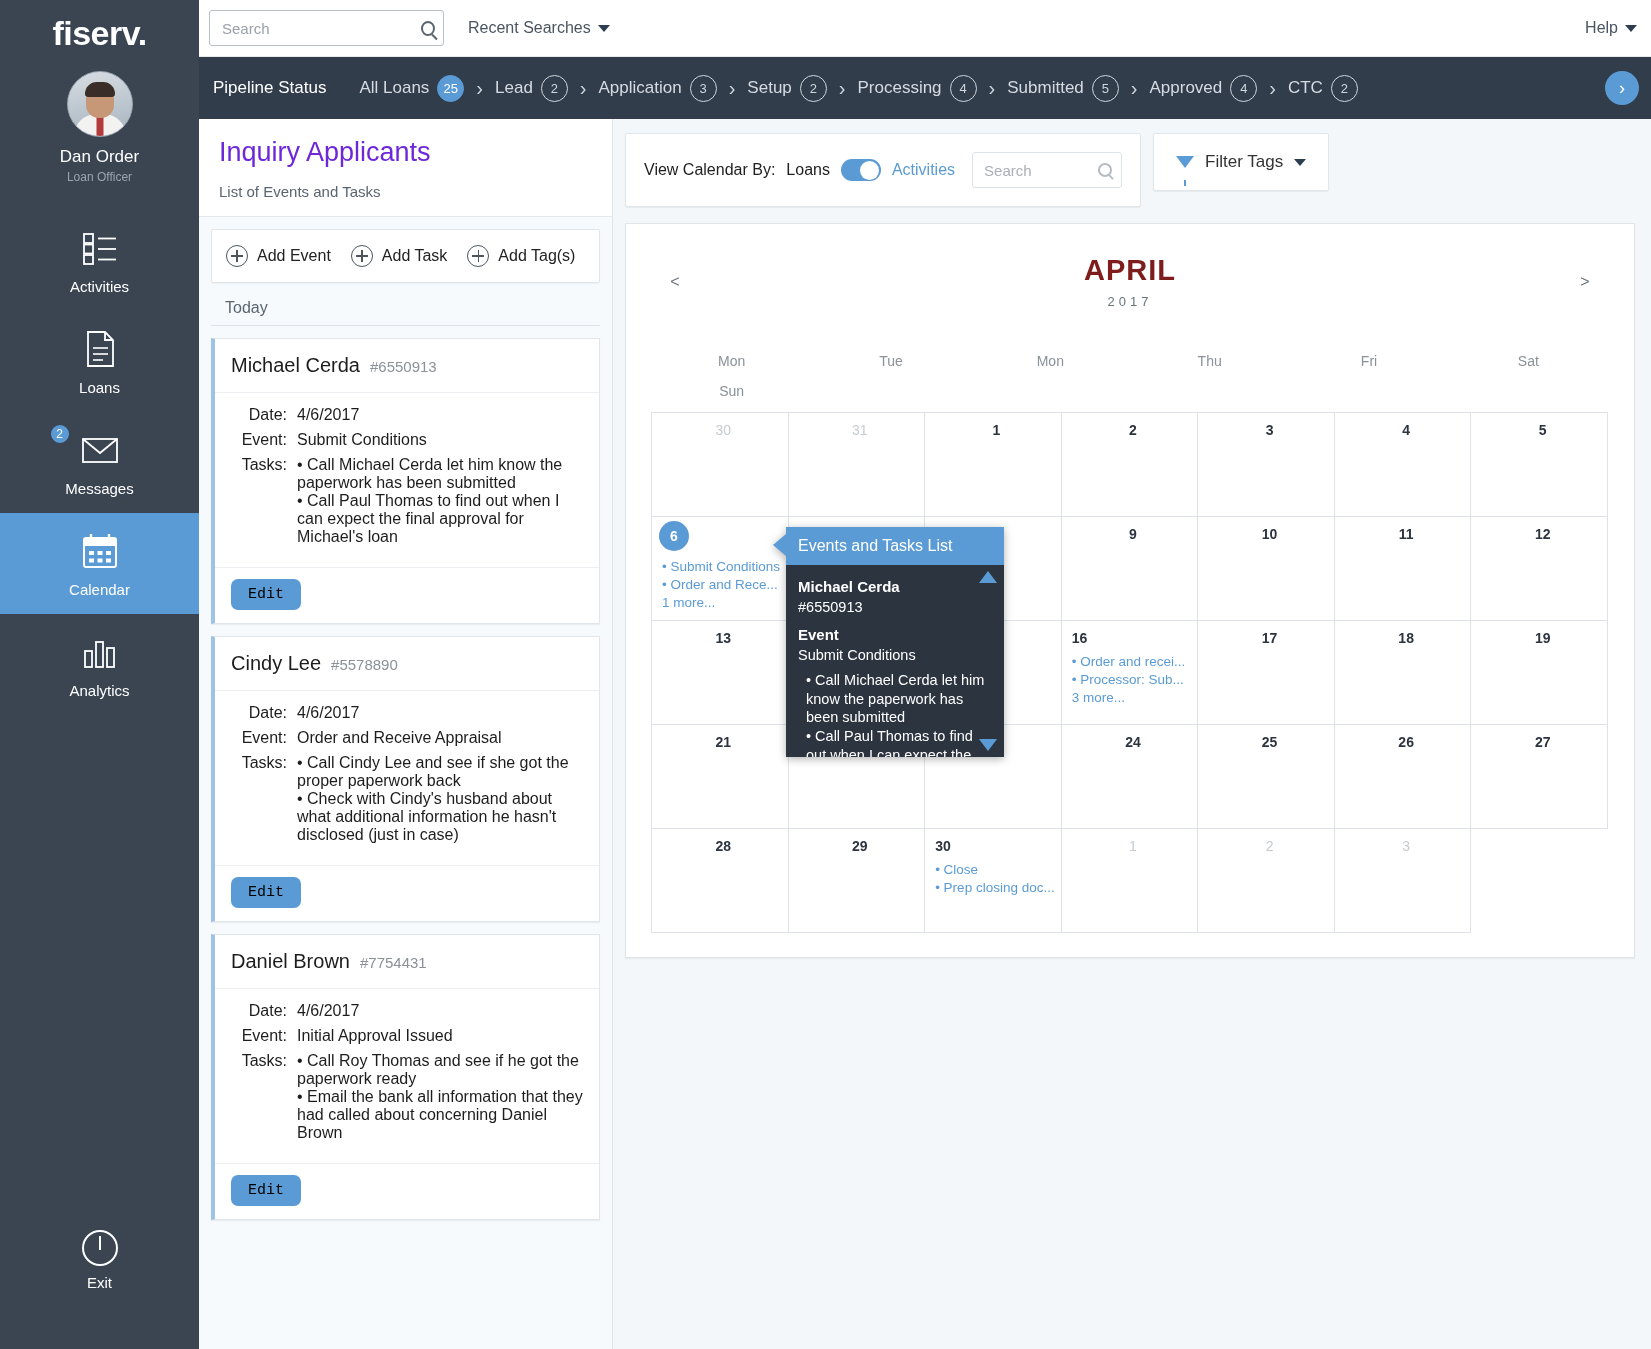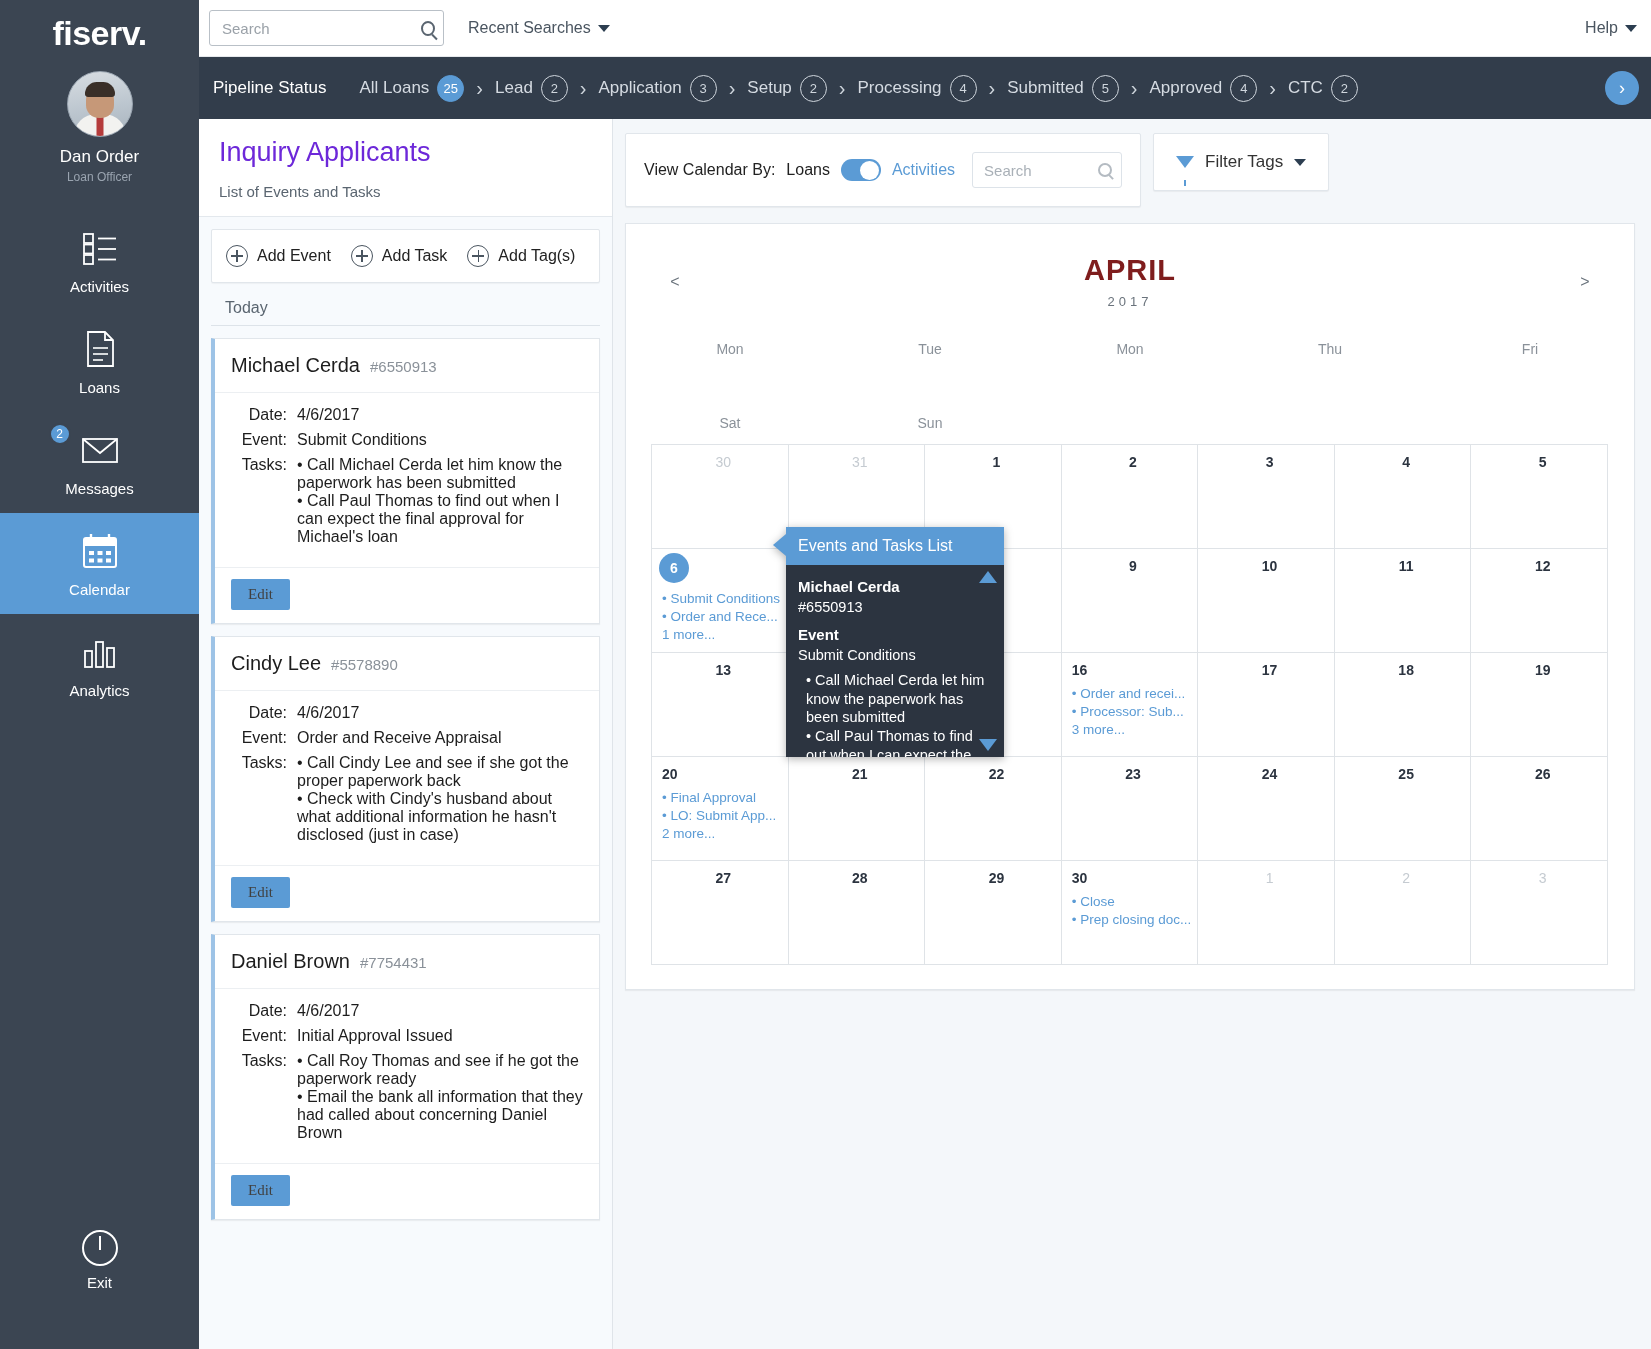--- a/index.html
+++ b/index.html
@@ -187,23 +187,23 @@
     display: flex; align-items: baseline; gap: 10px;
   }
   .card-name { font-size: 20px; color: #1d1d1d; }
   .card-id { font-size: 15px; color: #8a9199; }
   .card-body { padding: 13px 16px 14px 10px; border-bottom: 1px solid #eceff2; }
   .row { display: flex; font-size: 16px; color: #1d1d1d; margin-bottom: 7px; }
   .row .k { width: 72px; flex: 0 0 72px; text-align: right; padding-right: 10px; color: #1d1d1d; }
   .row .v { flex: 1; }
   .card-foot { padding: 11px 16px 13px 16px; }
   .editbtn {
-    background: #5b9bd5; color: #404040; border: none; border-radius: 2px;
+    background: #5b9bd5; color: #000000; border: none; border-radius: 7px;
     font-size: 15px; padding: 7px 17px; cursor: pointer;
-    font-family: Liberation Serif, serif;
+    font-family: Liberation Mono, monospace;
   }
 
   
   .calpanel { flex: 1; background: #f4f7fa; padding: 14px 16px 0 12px; min-width: 0; overflow: hidden; }
   .cal-tools { display: flex; align-items: flex-start; gap: 12px; }
   .viewbox {
     background: #ffffff; border: 1px solid #e1e6eb; border-radius: 2px;
     height: 74px; display: flex; align-items: center; padding: 0 18px; gap: 11px;
     box-shadow: 0 1px 1px rgba(0,0,0,.05);
   }
@@ -253,21 +253,21 @@
   }
   .cal-nav { display: flex; align-items: center; justify-content: space-between; padding: 12px 10px 0 10px; }
   .arrow { font-size: 16px; color: #6a737c; cursor: pointer; width: 26px; text-align:center;}
   .month-wrap { text-align: center; flex: 1; }
   .month {
     font-size: 29px; color: #7f1d1d; letter-spacing: 1px; font-weight: bold;
     font-family: "Liberation Sans", sans-serif;
   }
   .year { font-size: 13px; color: #6a737c; letter-spacing: 4px; margin-top: 7px; }
 
-  .dow { display: grid; grid-template-columns: repeat(5,1fr); margin-top: 32px; gap: 44px; }
+  .dow { display: grid; grid-template-columns: repeat(6,1fr); margin-top: 44px; }
   .dow div { text-align: center; font-size: 14px; color: #8a9199; padding-bottom: 14px; }
 
   .grid { display: grid; grid-template-columns: repeat(7,1fr); grid-auto-rows: 104px; }
   .cell {
     border: 1px solid #dfe3e7; margin: -1px 0 0 -1px; padding: 9px 3px 0 10px;
     position: relative; overflow: hidden; background:#fff;
   }
   .dnum { font-size: 14px; color: #2c3440; font-weight: bold; }
   .dnum.muted { color: #c5cbd1; font-weight: normal; }
   .dnum.today {
@@ -672,28 +672,20 @@
               </div>
               <div class="cell ctr">
                 <div class="dnum">17</div>
               </div>
               <div class="cell ctr">
                 <div class="dnum">18</div>
               </div>
               <div class="cell ctr">
                 <div class="dnum">19</div>
               </div>
-              <div class="cell">
-                <div class="dnum">20</div>
-                <div class="evlist">
-                  <div class="ev">• Final Approval</div>
-                  <div class="ev">• LO: Submit App...</div>
-                  <div class="ev more">2 more...</div>
-                </div>
-              </div>
               <div class="cell ctr">
                 <div class="dnum">21</div>
               </div>
               <div class="cell ctr">
                 <div class="dnum">22</div>
               </div>
               <div class="cell ctr">
                 <div class="dnum">23</div>
               </div>
               <div class="cell ctr">

